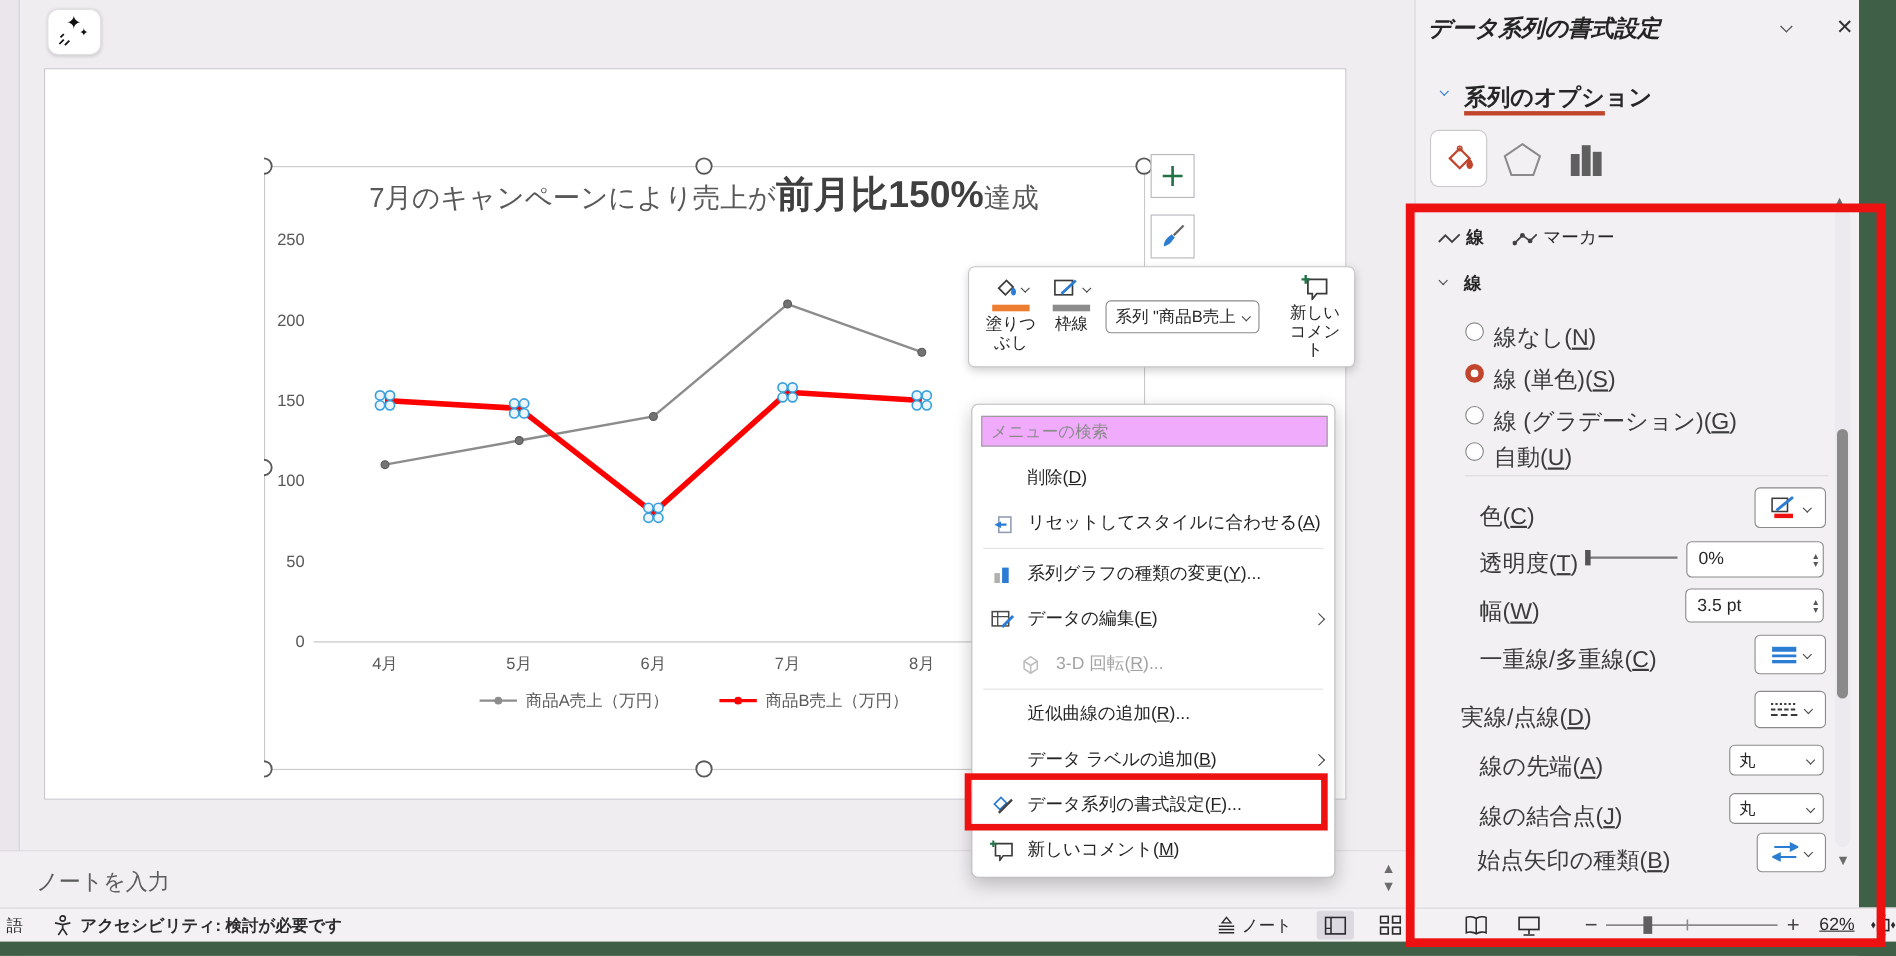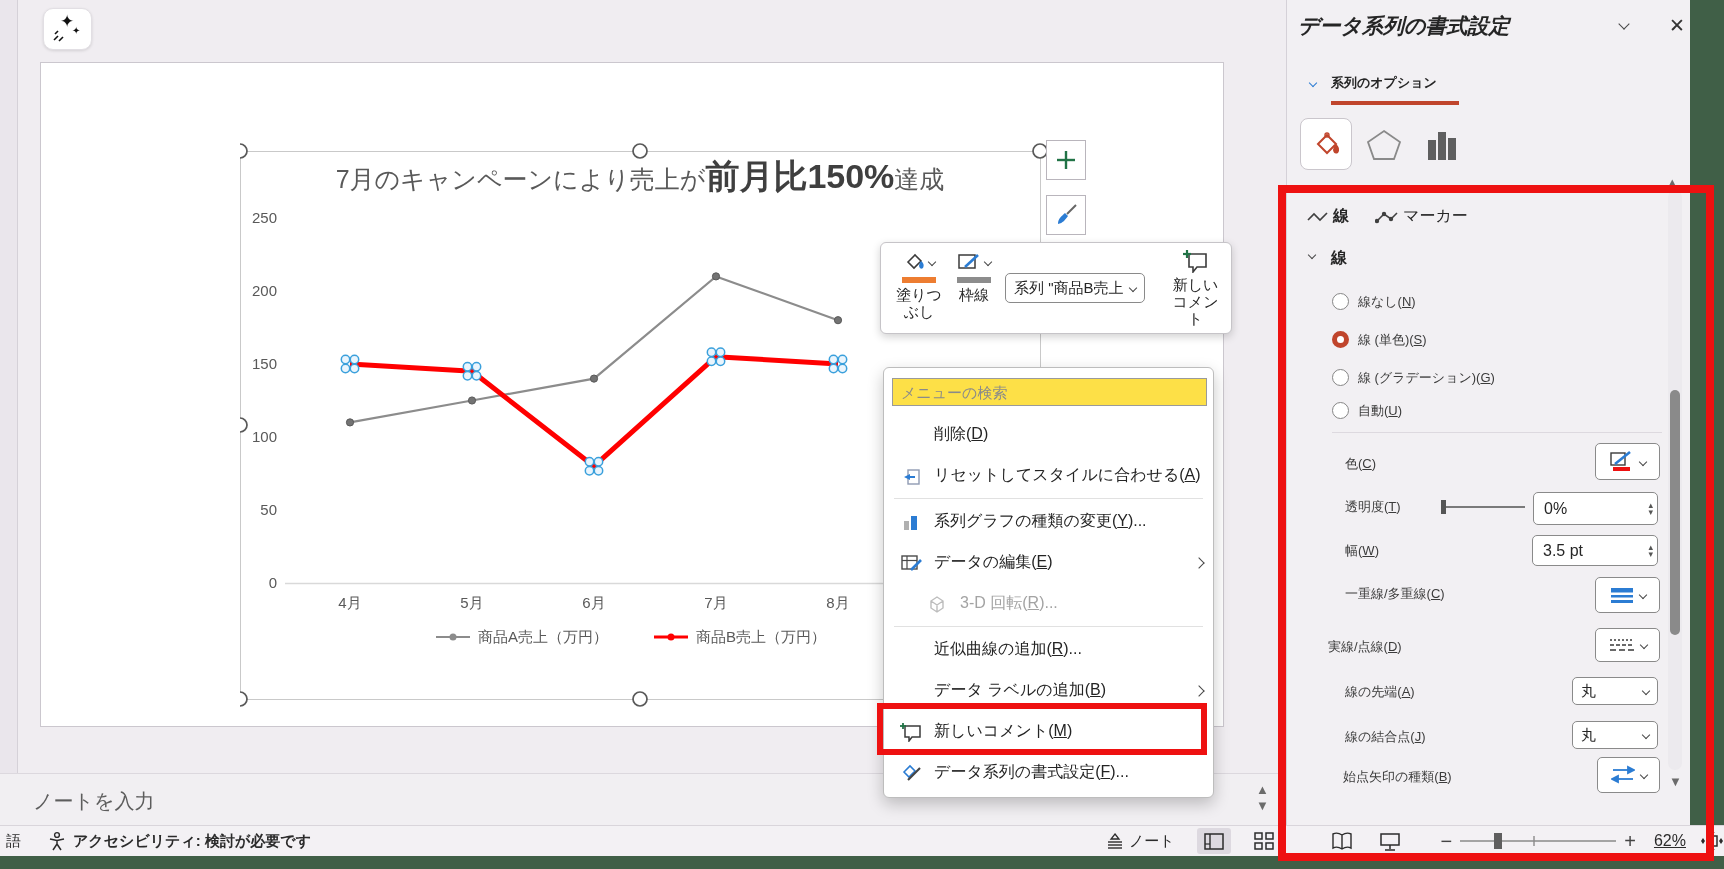--- a/index.html
+++ b/index.html
@@ -22,38 +22,38 @@
   
   #mini-toolbar{left:880px;top:242px;width:352px;height:92px;background:#fff;border:1px solid #c6c4c8;border-radius:6px;box-shadow:0 3px 8px rgba(0,0,0,.18);z-index:6;display:flex;align-items:stretch;padding:4px 6px;box-sizing:border-box;}
   .tb-btn{display:flex;flex-direction:column;align-items:center;padding:2px 6px;border-radius:4px;}
   .tb-btn .swatch{width:34px;height:6px;margin-top:2px;}
   .tb-label{font-size:15px;color:#262626;line-height:17px;text-align:center;margin-top:3px;white-space:pre-line;}
   .tb-iconrow{display:flex;align-items:center;gap:4px;height:26px;}
   #series-dropdown{align-self:center;margin-left:8px;border:1px solid #8a8a8a;border-radius:5px;height:28px;display:flex;align-items:center;padding:0 8px;gap:6px;font-size:15px;color:#262626;white-space:nowrap;}
   .tb-sep{width:1px;background:#d9d7da;margin:2px 8px;}
   
   #context-menu{left:883px;top:367px;width:331px;height:431px;background:#fff;border:1px solid #bdbdbd;border-radius:6px;box-shadow:0 6px 16px rgba(0,0,0,.22);z-index:6;box-sizing:border-box;padding:8px 0 6px 0;}
-  #menu-search{display:block;margin:2px 8px 8px 8px;width:315px;height:28px;border:1px solid #9a9a9a;box-sizing:border-box;font-size:15px;padding:0 8px;color:#333;background:#fde047;font-family:inherit;}
+  #menu-search{display:block;margin:2px 8px 8px 8px;width:315px;height:28px;border:1px solid #9a9a9a;box-sizing:border-box;font-size:15px;padding:0 8px;color:#333;background:#f0abfc;font-family:inherit;}
   #menu-search::placeholder{color:#8a8a8a;}
   .menu-item{height:41px;display:flex;align-items:center;padding:0 10px 0 14px;font-size:16px;color:#242424;position:relative;}
   .menu-item .mi-icon{width:26px;height:22px;margin-right:10px;display:flex;align-items:center;justify-content:center;flex:0 0 26px;}
   .menu-item.disabled{color:#a3a3a3;padding-left:40px;}
   .menu-sep{height:1px;background:#e1e1e1;margin:2px 10px;}
   .mi-sub{margin-left:auto;}
   
   .red-box{border:7px solid #ee1111;box-sizing:border-box;z-index:8;pointer-events:none;}
   #red-box-menu-item{left:877px;top:703px;width:330px;height:52px;border-width:6px;}
   #red-box-panel{left:1278px;top:185px;width:436px;height:676px;border-width:8px;}
   
   #panel-divider{left:1286px;top:0;width:1px;height:825px;background:#d5d1d8;}
   #format-panel{left:1287px;top:0;width:403px;height:825px;background:#f2f0f3;z-index:5;}
   .panel-title{position:absolute;left:11px;top:12px;font-size:21px;font-weight:bold;color:#252525;font-style:italic;}
   .panel-x{position:absolute;left:382px;top:14px;font-size:19px;color:#333;}
   .panel-collapse{position:absolute;left:333px;top:20px;}
-  .p-label{font-size:13px;color:#3b3b3b;}
+  .p-label{font-size:21px;color:#3b3b3b;}
   .p-bold{font-weight:bold;color:#262626;}
   .radio{width:17px;height:17px;border:1.5px solid #868686;border-radius:50%;box-sizing:border-box;background:#fff;}
   .radio.sel{border:5px solid #c0452c;}
   .spinbox{border:1px solid #8a8a8a;border-radius:5px;background:#fff;display:flex;align-items:center;font-size:16px;color:#262626;padding:0 4px 0 10px;box-sizing:border-box;}
   .spin-arrows{margin-left:auto;display:flex;flex-direction:column;align-items:center;font-size:9px;line-height:7px;color:#555;}
   .dropbtn{border:1px solid #8a8a8a;border-radius:5px;background:#fff;display:flex;align-items:center;justify-content:center;gap:6px;box-sizing:border-box;font-size:15px;color:#262626;}
   
   #panel-scroll-track{left:1668px;top:190px;width:14px;height:580px;background:#eceaee;border-radius:7px;z-index:5;}
   #panel-scroll-thumb{left:1670px;top:390px;width:10px;height:245px;background:#8a8a8a;border-radius:5px;z-index:5;}
   .scroll-arrow{font-size:13px;color:#6b6b6b;z-index:5;line-height:12px;}
@@ -255,37 +255,37 @@
       <span class="akey">近似曲線の追加(<u>R</u>)...</span>
     </div>
     <div class="menu-item">
       <span class="mi-icon"></span>
       <span class="akey">データ ラベルの追加(<u>B</u>)</span>
       <span class="mi-sub chev" style="transform:rotate(-45deg);"></span>
     </div>
     <div class="menu-item">
       <span class="mi-icon">
         <svg width="22" height="20">
+            <path d="M4 9 L10 3 L15 8 L9 14 Z" fill="none" stroke="#2b7cd3" stroke-width="1.6"></path>
+            <line x1="8" y1="17" x2="20" y2="5" stroke="#444" stroke-width="2.2"></line>
+          </svg>
+      </span>
+      <span class="akey">データ系列の書式設定(<u>F</u>)...</span>
+    </div>
+    <div class="menu-item">
+      <span class="mi-icon">
+        <svg width="22" height="20">
             <path d="M5 4 h15 v11 h-8 l-3 4 v-4 h-4 Z" fill="#fff" stroke="#3b3b3b" stroke-width="1.5"></path>
             <g stroke="#217346" stroke-width="1.8">
               <line x1="3" y1="1" x2="3" y2="7"></line>
               <line x1="0" y1="4" x2="6" y2="4"></line>
             </g>
           </svg>
       </span>
       <span class="akey">新しいコメント(<u>M</u>)</span>
-    </div>
-    <div class="menu-item">
-      <span class="mi-icon">
-        <svg width="22" height="20">
-            <path d="M4 9 L10 3 L15 8 L9 14 Z" fill="none" stroke="#2b7cd3" stroke-width="1.6"></path>
-            <line x1="8" y1="17" x2="20" y2="5" stroke="#444" stroke-width="2.2"></line>
-          </svg>
-      </span>
-      <span class="akey">データ系列の書式設定(<u>F</u>)...</span>
     </div>
   </div>
 
   <div class="abs scroll-arrow" style="left:1256px;top:784px;">▲</div>
   <div class="abs scroll-arrow" style="left:1256px;top:800px;">▼</div>
 
   <div id="panel-divider" class="abs"></div>
   <div id="format-panel" class="abs">
     <div class="panel-title">データ系列の書式設定</div>
     <span class="panel-collapse chev"></span>

